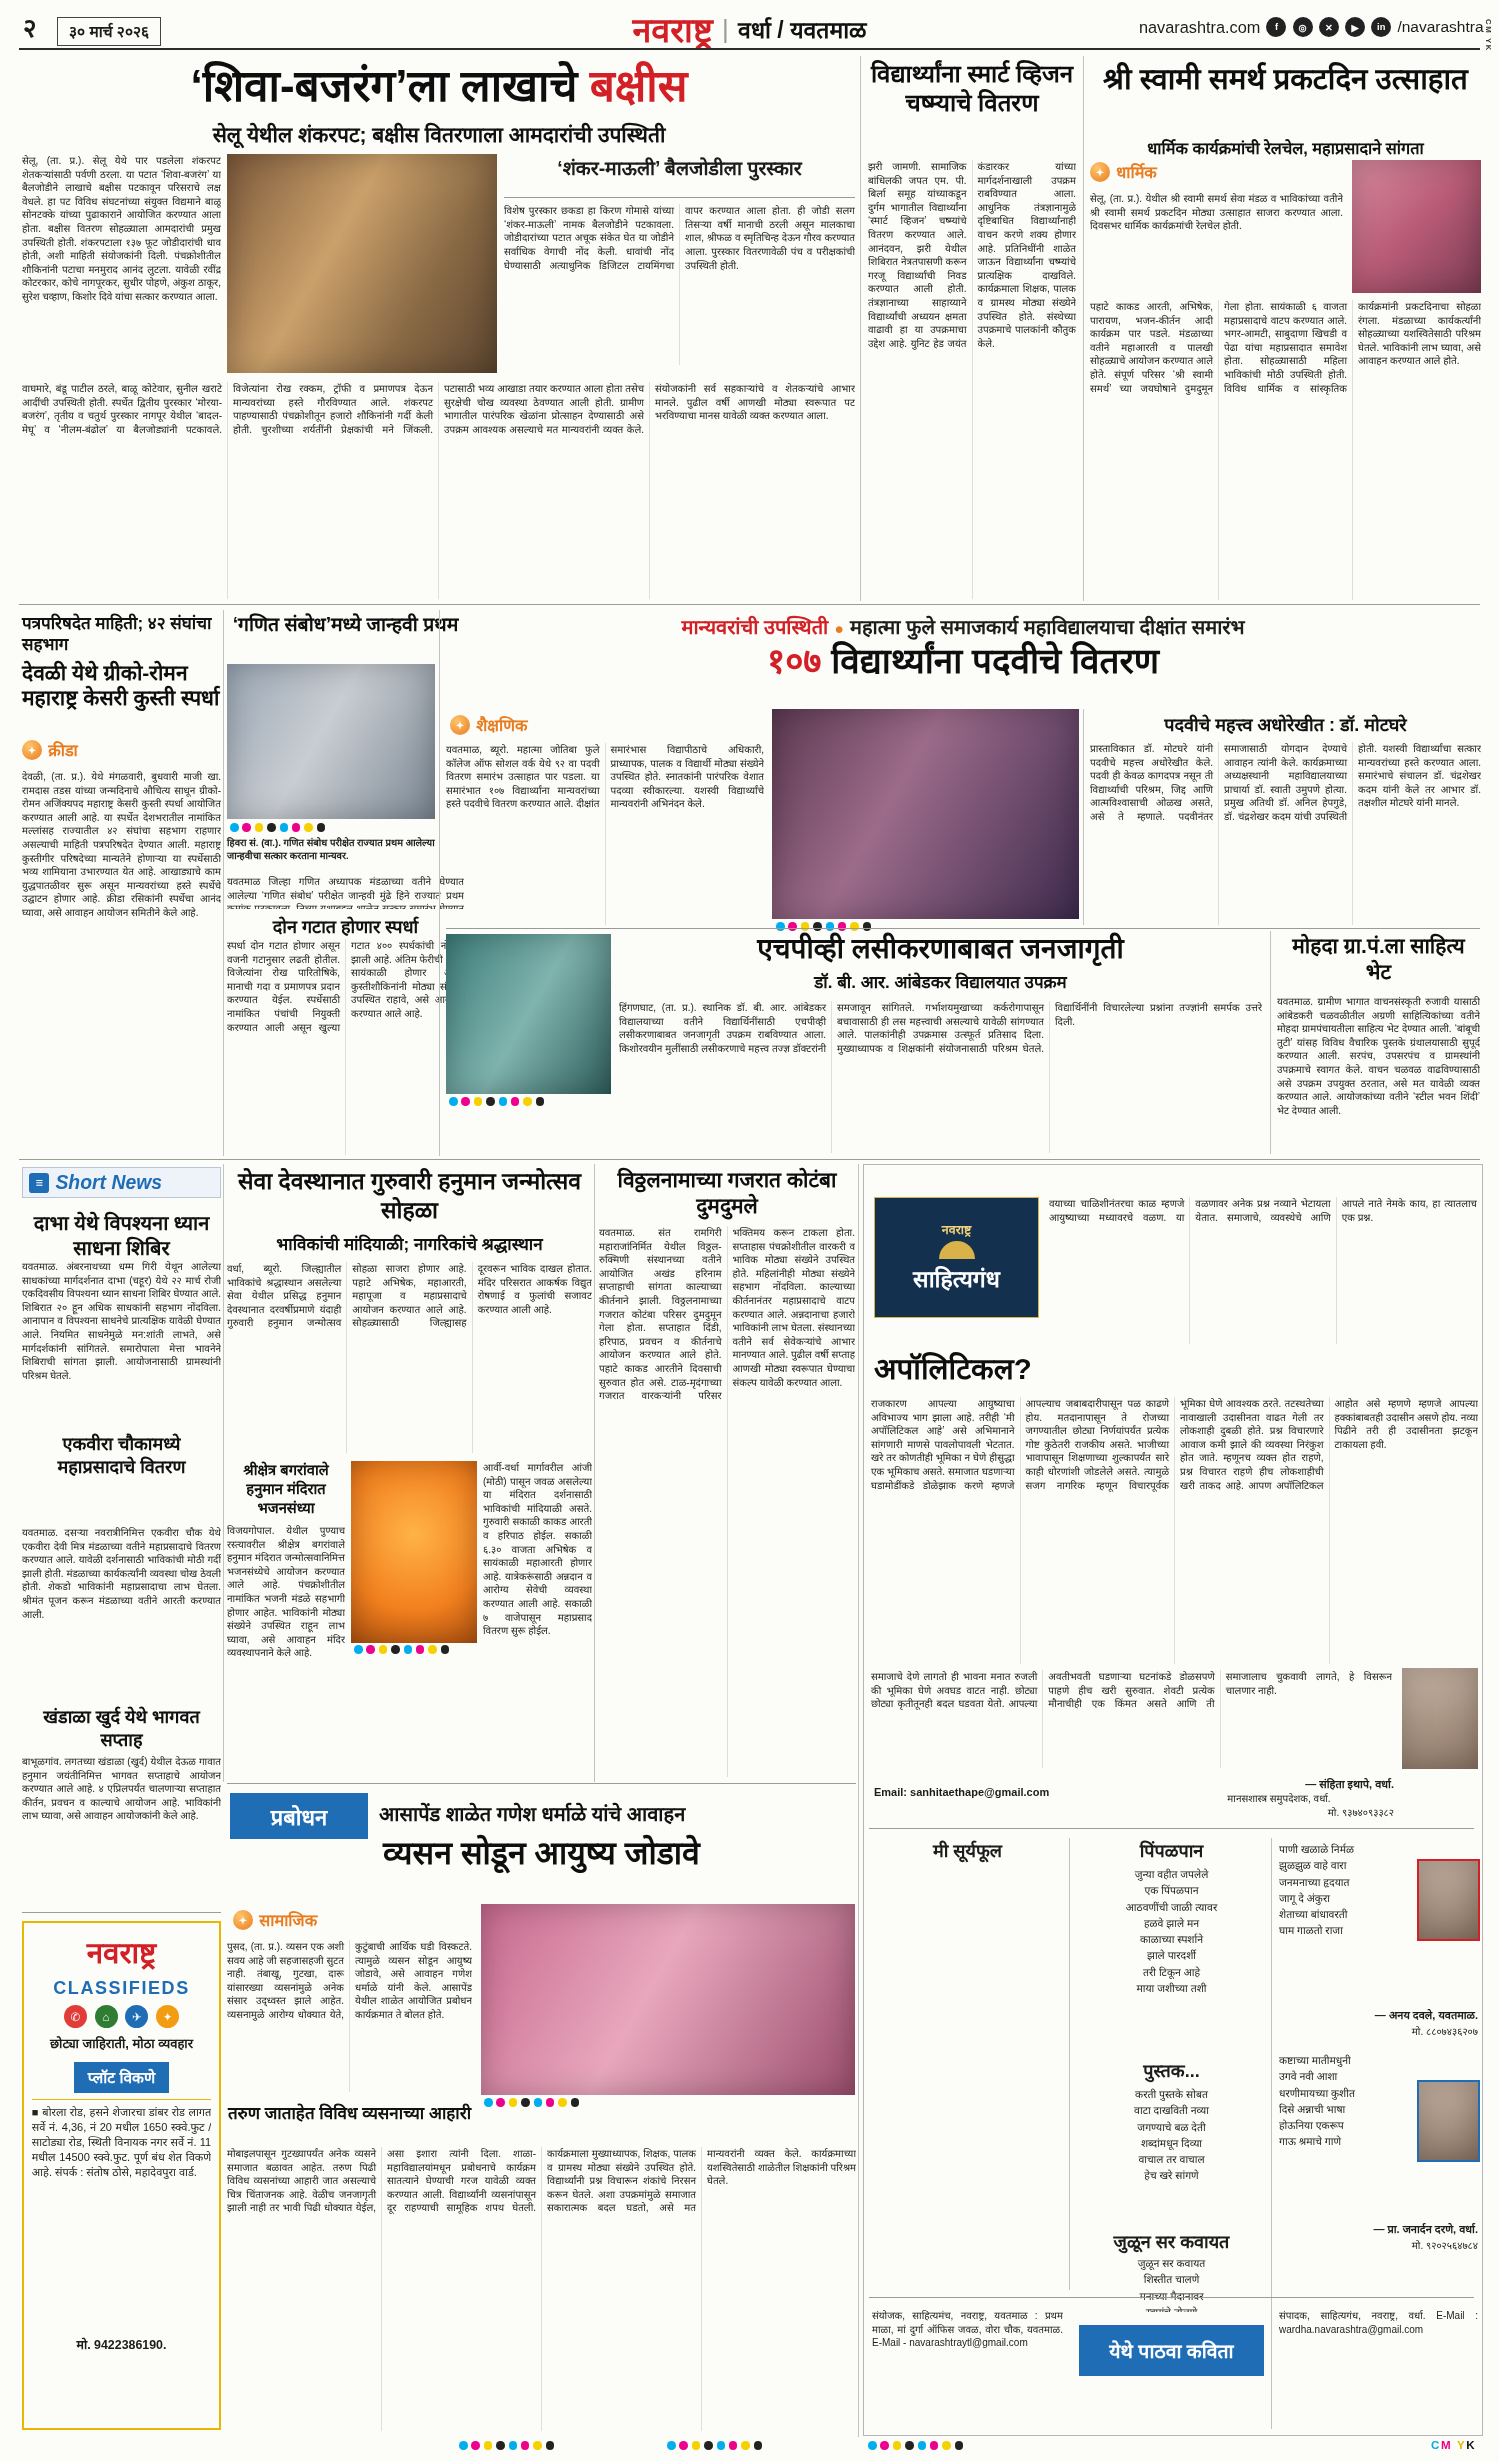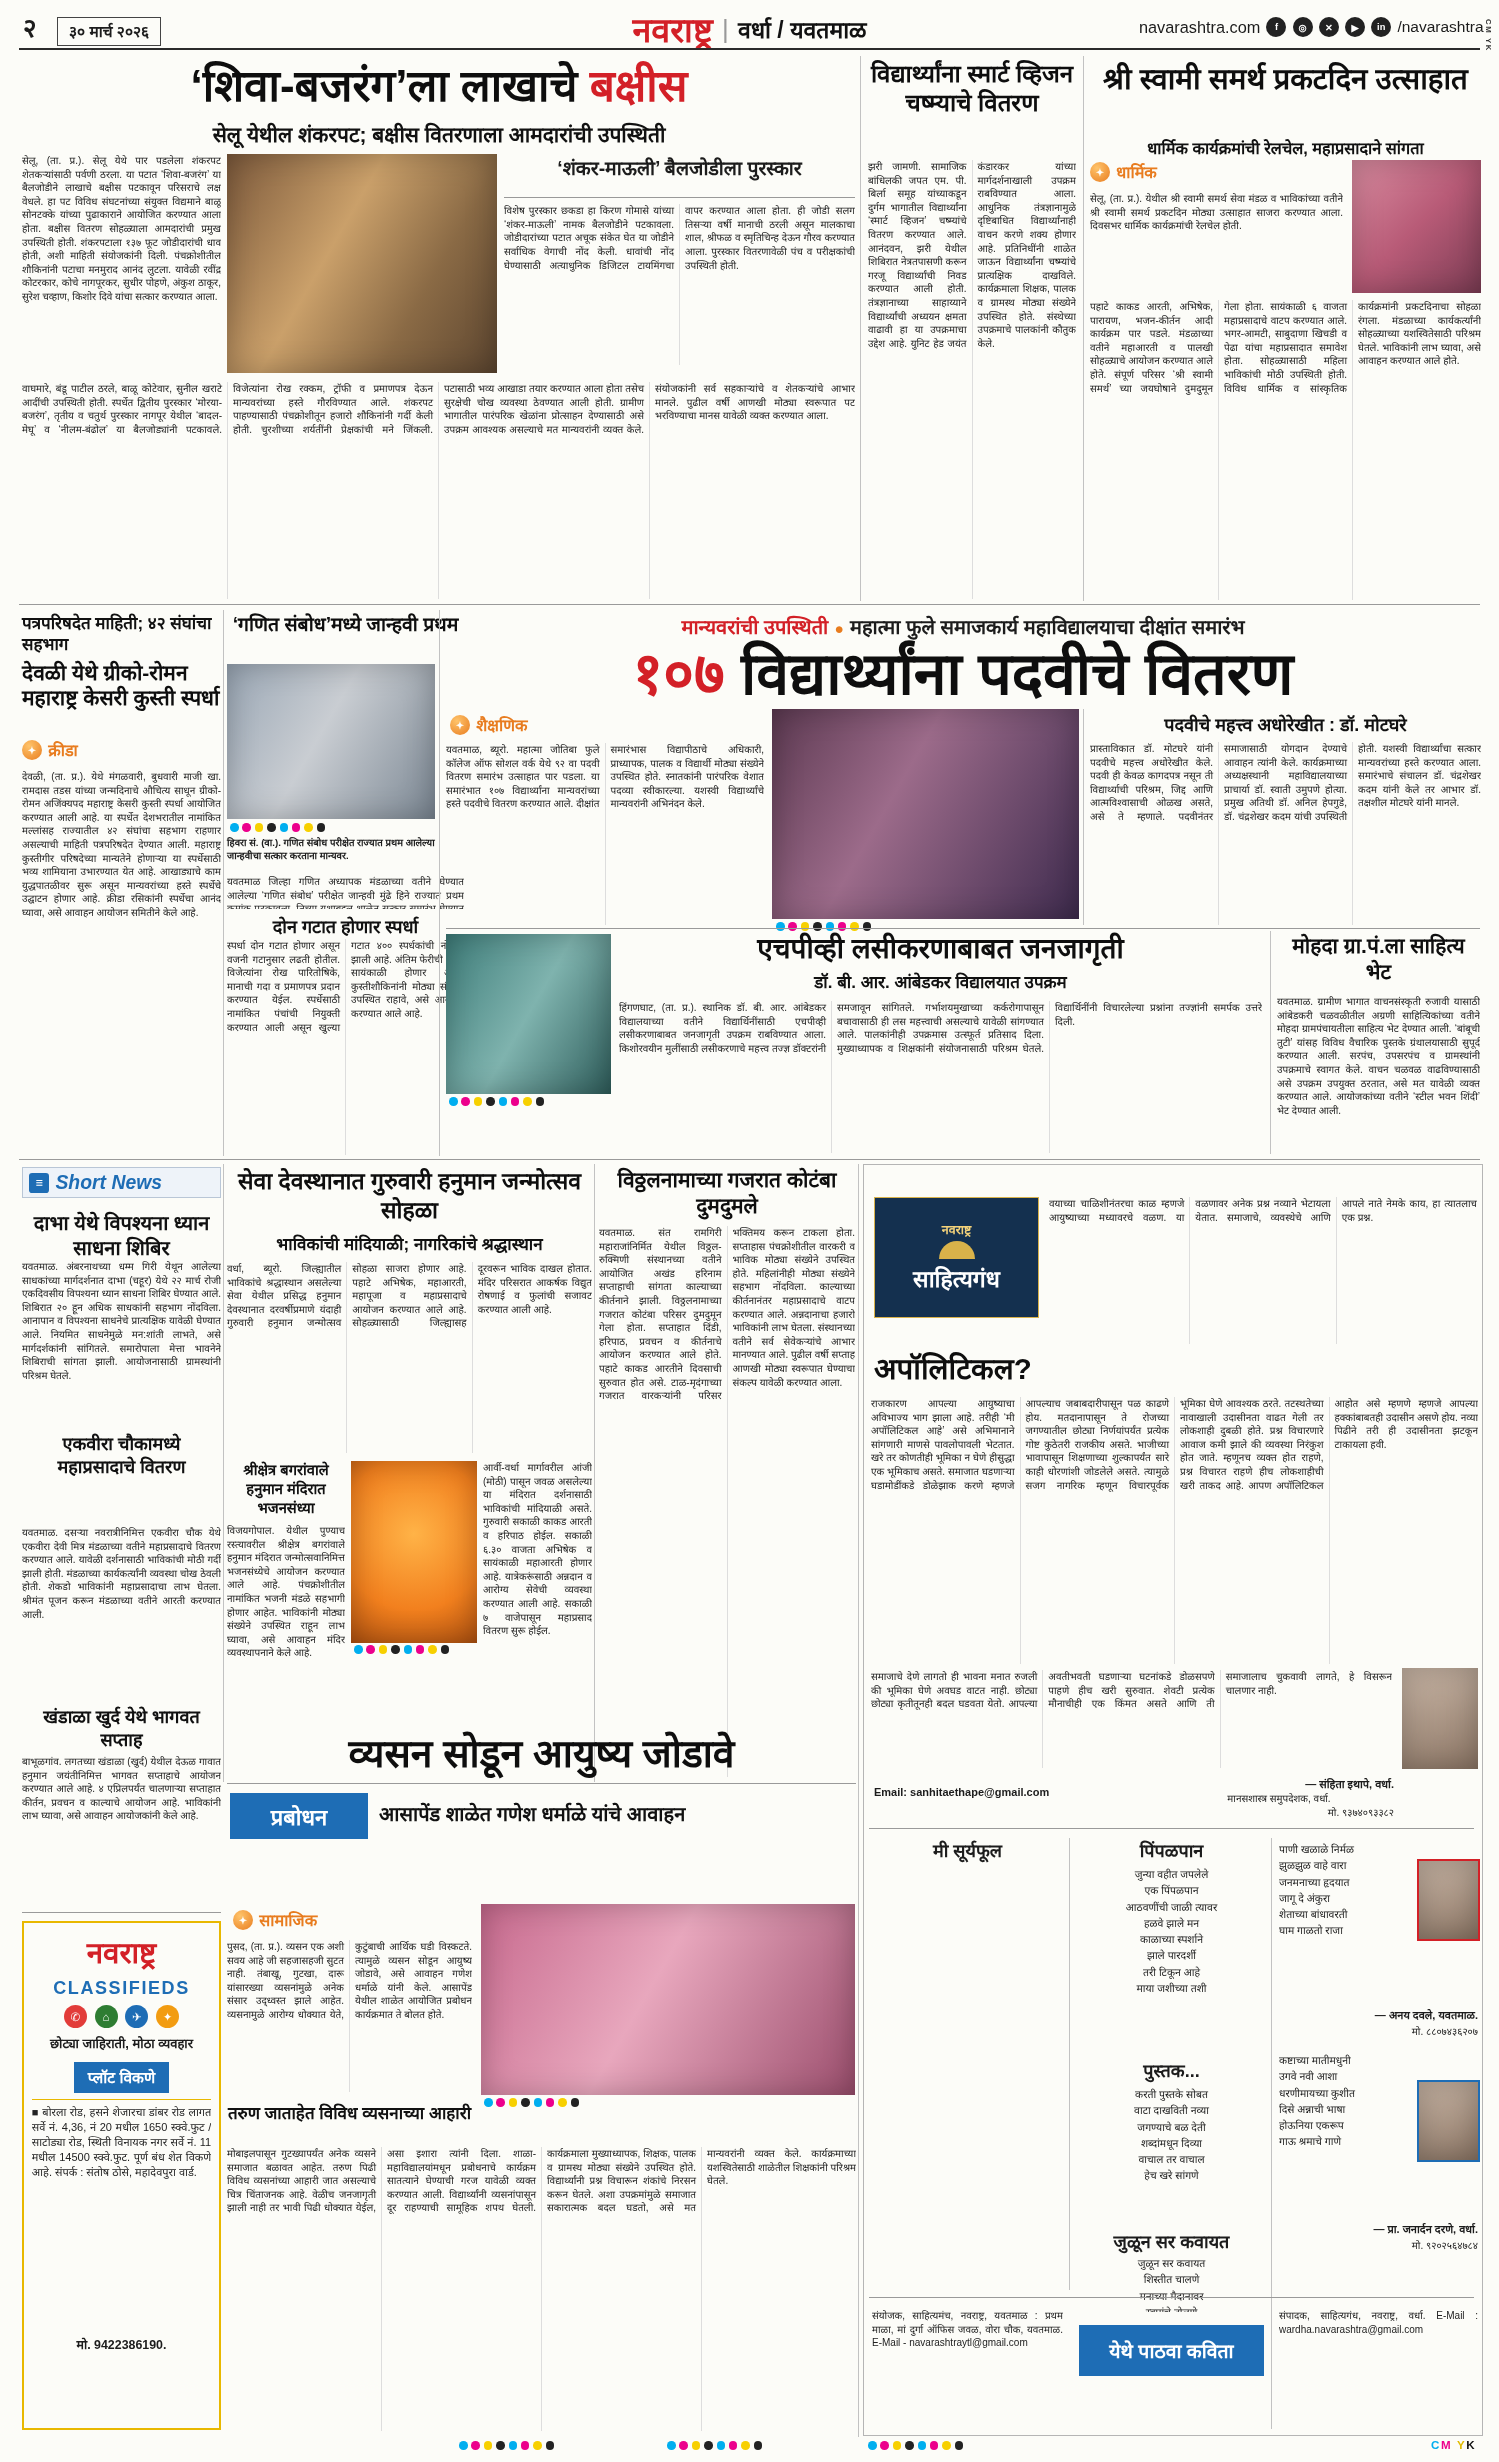--- a/index.html
+++ b/index.html
@@ -138,21 +138,21 @@
     </div>
   <div class="abs cap" style="left:227px;top:837px;width:237px">हिवरा सं. (वा.). गणित संबोध परीक्षेत राज्यात प्रथम आलेल्या जान्हवीचा सत्कार करताना मान्यवर.</div>
   <div class="abs bt" style="left:227px;top:875px;width:237px;height:34px">यवतमाळ जिल्हा गणित अध्यापक मंडळाच्या वतीने घेण्यात आलेल्या ‘गणित संबोध’ परीक्षेत जान्हवी मुंढे हिने राज्यात प्रथम क्रमांक पटकावला. तिच्या यशाबद्दल शाळेत सत्कार समारंभ घेण्यात आला.</div>
 
   <div class="abs sub ctr" style="left:227px;top:914px;width:237px;font-size:18px">दोन गटात होणार स्पर्धा</div>
   <div class="abs bt c2" style="left:227px;top:939px;width:237px;height:216px">स्पर्धा दोन गटात होणार असून वजनी गटानुसार लढती होतील. विजेत्यांना रोख पारितोषिके, मानाची गदा व प्रमाणपत्र प्रदान करण्यात येईल. स्पर्धेसाठी नामांकित पंचांची नियुक्ती करण्यात आली असून खुल्या गटात ४०० स्पर्धकांची नोंदणी झाली आहे. अंतिम फेरीची लढत सायंकाळी होणार असून कुस्तीशौकिनांनी मोठ्या संख्येने उपस्थित राहावे, असे आवाहन करण्यात आले आहे.</div>
 
   <div class="abs vr" style="left:439px;top:610px;height:546px"></div>
 
   <div class="abs ctr" style="left:446px;top:613px;width:1034px;font-size:20px;font-weight:bold"><span class="red">मान्यवरांची उपस्थिती</span><span class="orange-dot">●</span><span>महात्मा फुले समाजकार्य महाविद्यालयाचा दीक्षांत समारंभ</span></div>
-  <div class="abs hl ctr" style="left:446px;top:641px;width:1034px;font-size:59px"><span class="red">१०७ </span><span>विद्यार्थ्यांना पदवीचे वितरण</span></div>
+  <div class="abs hl ctr" style="left:446px;top:641px;width:1034px;font-size:35px"><span class="red">१०७ </span><span>विद्यार्थ्यांना पदवीचे वितरण</span></div>
   <div class="abs badge" style="left:450px;top:714px">
       <span class="ic">✦</span>
       <span>शैक्षणिक</span>
     </div>
   <div class="abs bt c2" style="left:446px;top:743px;width:318px;height:182px">यवतमाळ, ब्यूरो. महात्मा जोतिबा फुले कॉलेज ऑफ सोशल वर्क येथे ९२ वा पदवी वितरण समारंभ उत्साहात पार पडला. या समारंभात १०७ विद्यार्थ्यांना मान्यवरांच्या हस्ते पदवीचे वितरण करण्यात आले. दीक्षांत समारंभास विद्यापीठाचे अधिकारी, प्राध्यापक, पालक व विद्यार्थी मोठ्या संख्येने उपस्थित होते. स्नातकांनी पारंपरिक वेशात पदव्या स्वीकारल्या. यशस्वी विद्यार्थ्यांचे मान्यवरांनी अभिनंदन केले.</div>
   <div class="abs photo ph-grad" style="left:772px;top:709px;width:307px;height:210px"></div>
   <div class="abs cmyk" style="left:776px;top:922px">
       <i class="d-c"></i>
       <i class="d-m"></i>
       <i class="d-y"></i>
@@ -307,21 +307,21 @@
   <div class="abs" style="left:1279px;top:2238px;width:199px;text-align:right;font-size:10px">मो. ९२०२५६४७८४</div>
 
   <div class="abs hrule2" style="left:869px;top:2297px;width:605px"></div>
   <div class="abs bt" style="left:872px;top:2309px;width:191px;height:116px;font-size:10px">संयोजक, साहित्यमंच, नवराष्ट्र, यवतमाळ : प्रथम माळा, मां दुर्गा ऑफिस जवळ, वोरा चौक, यवतमाळ. E-Mail - navarashtraytl@gmail.com</div>
   <div class="abs bluebox" style="left:1079px;top:2325px;width:185px;height:51px;font-size:19.4px">येथे पाठवा कविता</div>
   <div class="abs bt" style="left:1279px;top:2309px;width:199px;height:116px;font-size:10px">संपादक, साहित्यगंध, नवराष्ट्र, वर्धा. E-Mail : wardha.navarashtra@gmail.com</div>
 
   <div class="abs hrule2" style="left:227px;top:1783px;width:629px"></div>
   <div class="abs bluebox" style="left:230px;top:1793px;width:138px;height:46px;font-size:22px">प्रबोधन</div>
   <div class="abs sub" style="left:379px;top:1800px;width:475px;font-size:20px">आसापेंड शाळेत गणेश धर्माळे यांचे आवाहन</div>
-  <div class="abs hl ctr" style="left:227px;top:1732px;width:629px;font-size:39px">व्यसन सोडून आयुष्य जोडावे</div>
+  <div class="abs hl ctr" style="left:227px;top:1836px;width:629px;font-size:32px">व्यसन सोडून आयुष्य जोडावे</div>
   <div class="abs badge" style="left:233px;top:1909px">
       <span class="ic">✦</span>
       <span>सामाजिक</span>
     </div>
   <div class="abs photo ph-pink" style="left:481px;top:1904px;width:374px;height:191px"></div>
   <div class="abs cmyk" style="left:484px;top:2098px">
       <i class="d-c"></i>
       <i class="d-m"></i>
       <i class="d-y"></i>
       <i class="d-k"></i>

